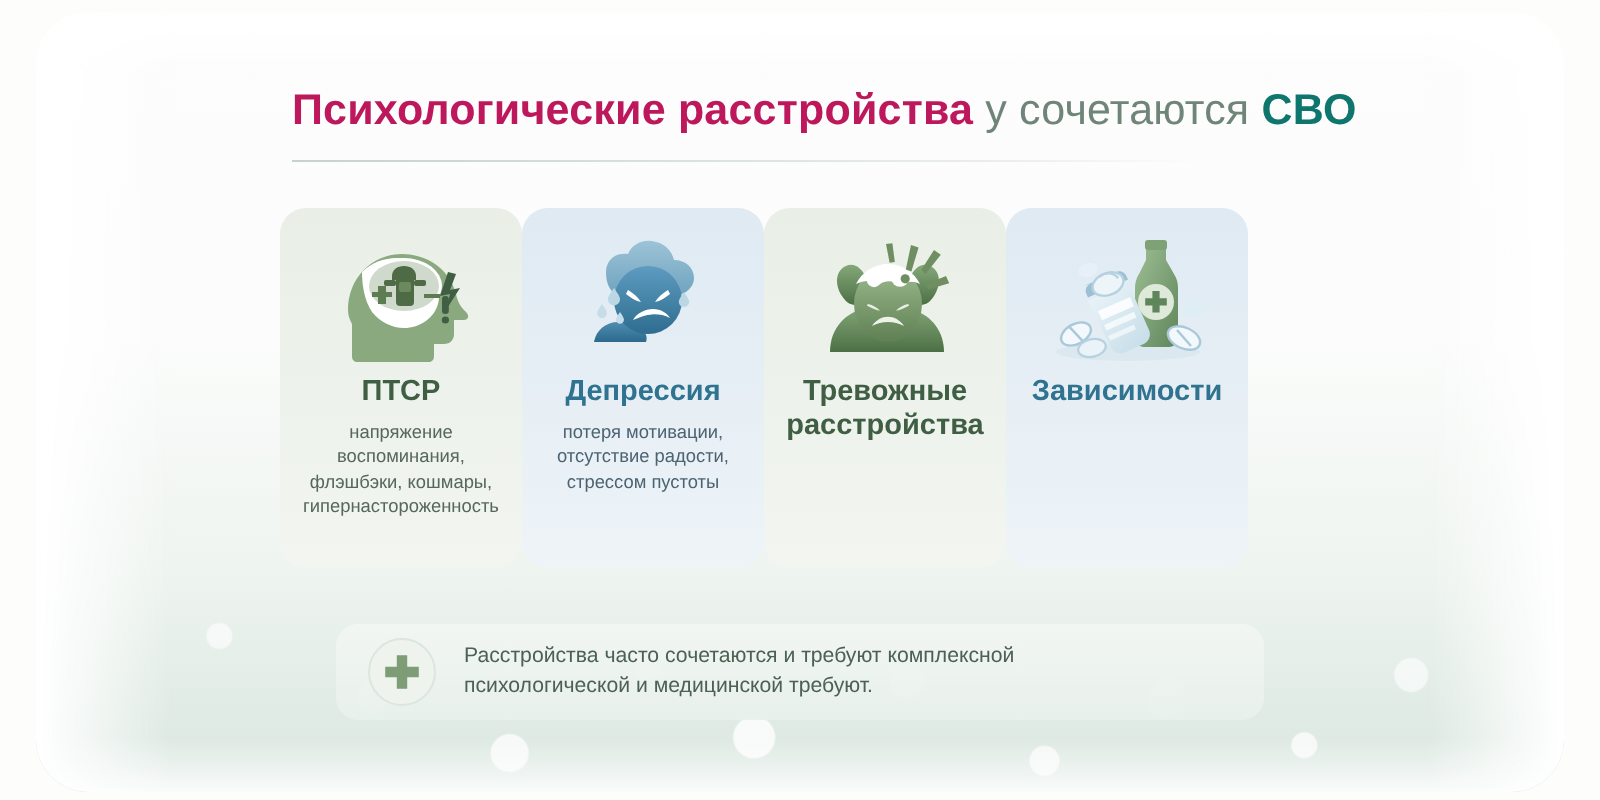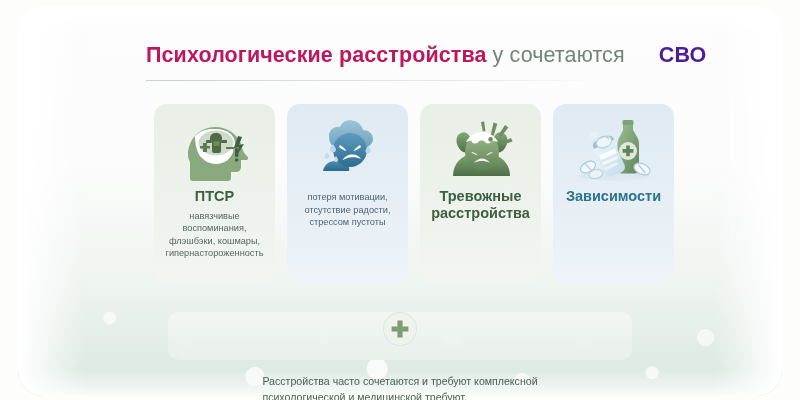--- a/index.html
+++ b/index.html
@@ -46,29 +46,29 @@
   }
 
   
   #title-wrap { position: absolute; left: 146px; top: 42px; width: 520px; }
   #title {
     font-size: 21.5px; line-height: 26px; white-space: nowrap;
     letter-spacing: .1px;
   }
   #title .strong { font-weight: 700; color: #be185d; }
   #title .light  { font-weight: 400; color: #6f8579; }
-  #title .tail   { font-weight: 700; color: #4c1d95; margin-left: 28px; }
+  #title .tail   { font-weight: 700; color: #0f766e; }
   #title-rule {
     position: absolute; left: 146px; top: 80px;
     width: 456px; height: 1px;
     background: linear-gradient(90deg, rgba(180,196,186,.75), rgba(180,196,186,.25) 78%, rgba(180,196,186,0));
   }
 
   
-  #cards { position: absolute; left: 154px; top: 104px; display: flex; gap: 12px; }
+  #cards { position: absolute; left: 140px; top: 104px; display: flex; gap: 0; }
   .card {
     width: 121px; height: 180px;
     border-radius: 13px;
     padding: 8px 5px 0;
     display: flex; flex-direction: column; align-items: center;
     text-align: center;
   }
   .card.green { background: linear-gradient(180deg, #e9efe7 0%, #eef2ec 55%, #f2f5f0 100%); }
   .card.blue  { background: linear-gradient(180deg, #dfeaf3 0%, #e7eff5 55%, #eef4f8 100%); }
   .card-icon { height: 74px; display: flex; align-items: center; justify-content: center; }
@@ -83,23 +83,22 @@
     margin-top: 5px; padding: 0 2px;
   }
   .card.blue .card-desc { color: #4c6372; }
 
   
   #note {
     position: absolute; left: 168px; top: 312px;
     width: 464px; height: 48px;
     border-radius: 11px;
     background: linear-gradient(180deg, rgba(242,246,242,.96), rgba(233,241,236,.92));
-    display: flex; align-items: center; gap: 28px;
+    display: flex; align-items: center; gap: 14px;
     padding: 0 16px;
-    flex-direction: column;
   }
   #note-icon {
     width: 34px; height: 34px; border-radius: 50%;
     background: #eef3ee;
     border: 1px solid #dbe6dc;
     display: flex; align-items: center; justify-content: center;
     flex: 0 0 auto;
   }
   #note-text { font-size: 10.6px; line-height: 15.5px; color: #4c6054; }
   #note-text .l2 { display: block; }
@@ -134,21 +133,21 @@
           <rect x="49" y="26" width="6" height="3" rx="1" fill="#4e6b45"></rect>
           <path d="M31 29h4v9h-4z" fill="#5d7c52"></path>
           <path d="M28 32h10v2.5H28z" fill="#5d7c52"></path>
           <path d="M54 33h8v2h-8z" fill="#5d7c52"></path>
           <path d="M66 22l4 1-3 8 5-1-7 11 2-8-5 1z" fill="#3f5e43"></path>
           <rect x="63" y="34" width="3.4" height="9" rx="1.6" fill="#3f5e43"></rect>
           <circle cx="64.7" cy="46" r="1.8" fill="#3f5e43"></circle>
         </svg>
       </div>
       <div class="card-title">ПТСР</div>
-      <div class="card-desc">навязчивые воспоминания, флэшбэки, кошмары, гипернастороженность</div>
+      <div class="card-desc">напряжение воспоминания, флэшбэки, кошмары, гипернастороженность</div>
     </div>
 
     <div class="card blue">
       <div class="card-icon">
         <svg width="86" height="70" viewBox="0 0 86 70">
           <defs>
             <linearGradient id="dgFace" x1="0" y1="0" x2="0" y2="1">
               <stop offset="0" stop-color="#5d9cc0"></stop>
               <stop offset="1" stop-color="#2e6d8f"></stop>
             </linearGradient>
@@ -166,20 +165,21 @@
           <circle cx="45" cy="36" r="17" fill="url(#dgFace)"></circle>
           <path d="M35 31c2.5 1.5 5 3.5 6.5 6-2.5-.5-5-2-7.5-4z" fill="#ffffff"></path>
           <path d="M55 31c-2.5 1.5-5 3.5-6.5 6 2.5-.5 5-2 7.5-4z" fill="#ffffff"></path>
           <path d="M37.5 46c2-3.5 6-5.5 10-5.5s7 2 8.5 4.5c-3-1.5-6-2-9-1.8-3 .2-6 1.2-9.5 2.8z" fill="#ffffff"></path>
           <path d="M28 30c1.6 2.4 3 4.2 3 5.6 0 1.7-1.3 3-3 3s-3-1.3-3-3c0-1.4 1.4-3.2 3-5.6z" fill="#bcd7e4"></path>
           <path d="M22 38c1.3 2 2.4 3.4 2.4 4.6 0 1.3-1.1 2.4-2.4 2.4s-2.4-1.1-2.4-2.4c0-1.2 1.1-2.6 2.4-4.6z" fill="#c6dce8"></path>
           <path d="M31 42c1.1 1.7 2 2.9 2 3.9 0 1.1-.9 2-2 2s-2-.9-2-2c0-1 .9-2.2 2-3.9z" fill="#c6dce8"></path>
           <path d="M63 32c1.4 2.1 2.6 3.7 2.6 4.9 0 1.4-1.2 2.6-2.6 2.6s-2.6-1.2-2.6-2.6c0-1.2 1.2-2.8 2.6-4.9z" fill="#bcd7e4"></path>
         </svg>
       </div>
+      <div class="card-title">Депрессия</div>
       <div class="card-desc">потеря мотивации, отсутствие радости, стрессом пустоты</div>
     </div>
 
     <div class="card green">
       <div class="card-icon">
         <svg width="92" height="70" viewBox="0 0 92 70">
           <defs>
             <linearGradient id="agBody" x1="0" y1="0" x2="0" y2="1">
               <stop offset="0" stop-color="#84a878"></stop>
               <stop offset="1" stop-color="#4d6f46"></stop>

